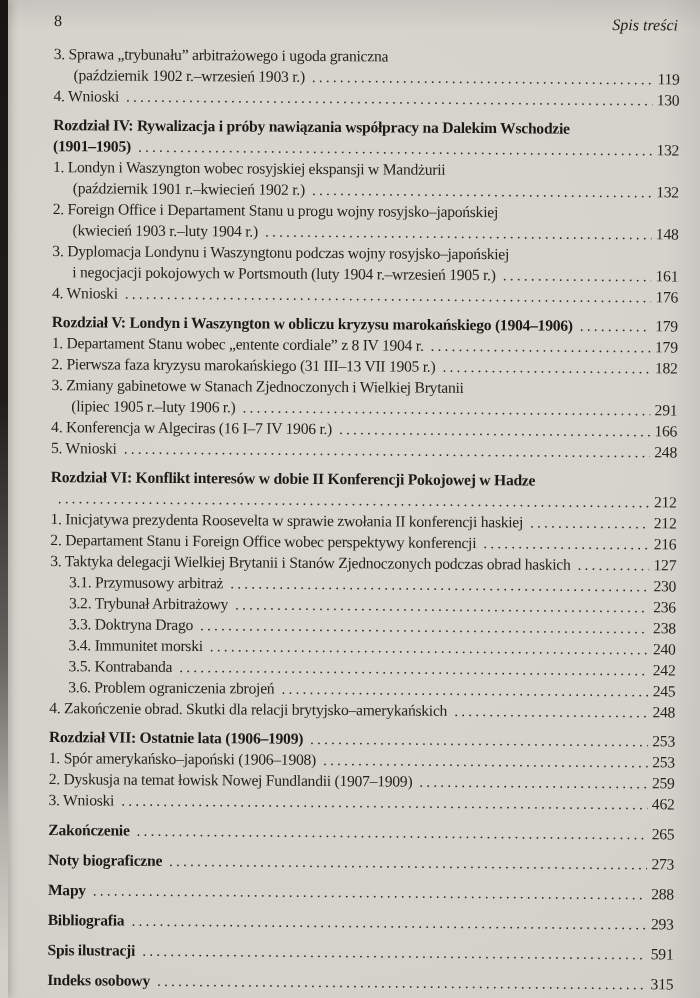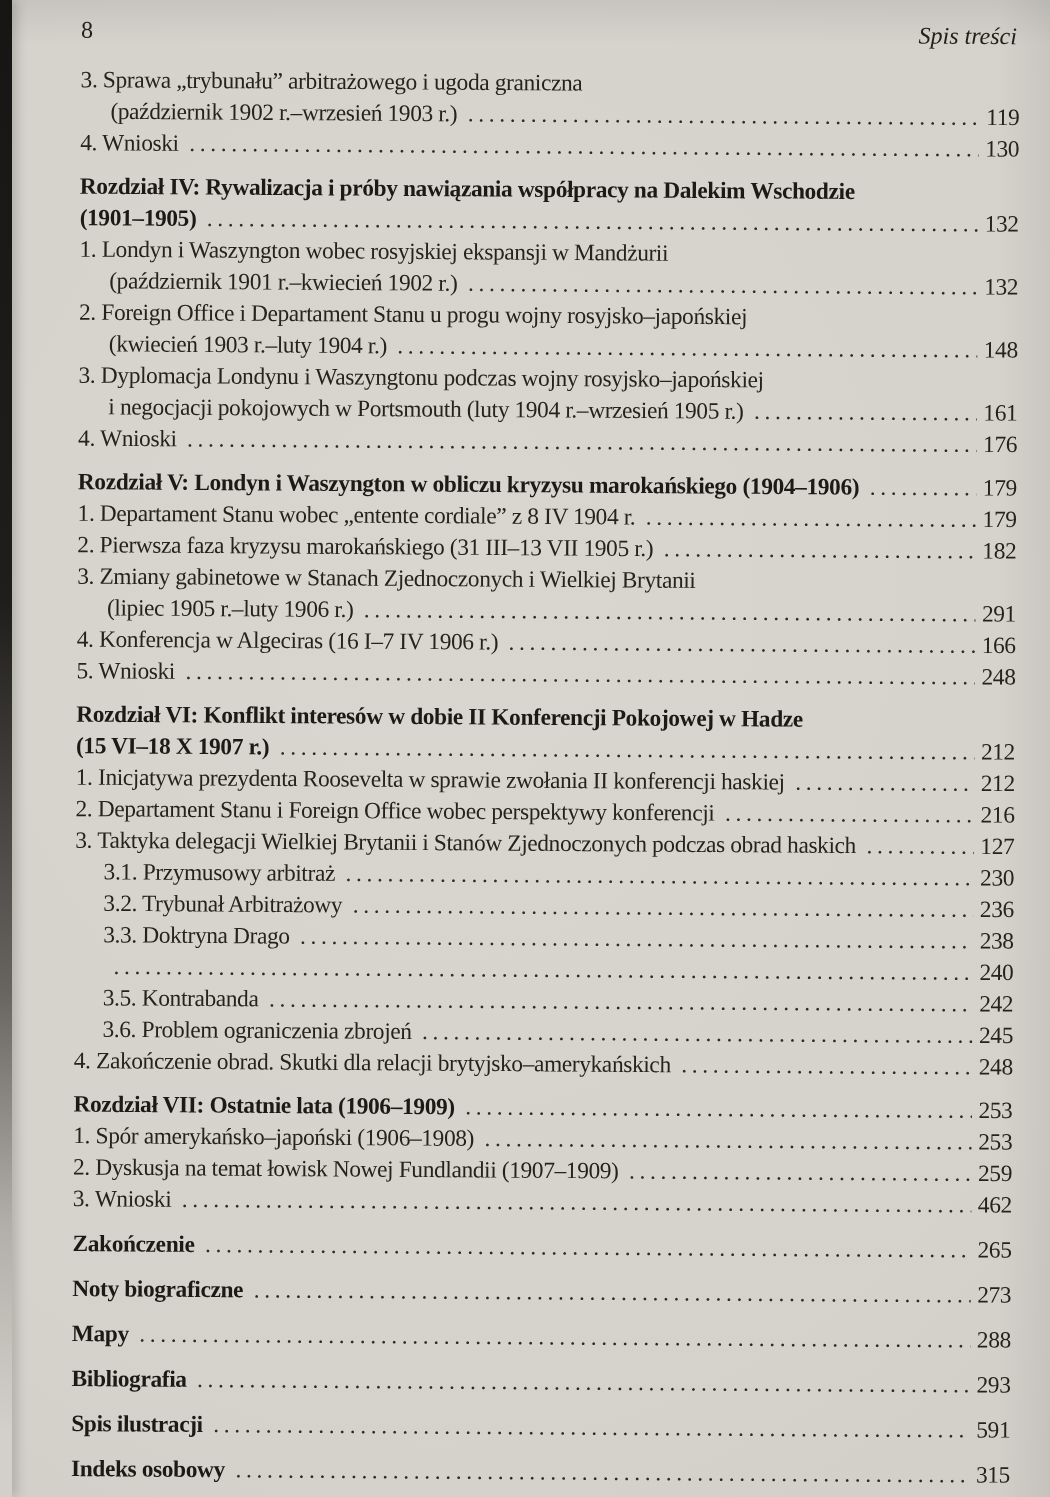--- a/index.html
+++ b/index.html
@@ -180,21 +180,20 @@
         </div>
         <div class="row entry">
           <span class="t">5. Wnioski</span>
           <span class="leader">..........................................................................................................................................................................</span>
           <span class="pg">248</span>
         </div>
         <div class="row chapter gap">
           <span class="t">Rozdział VI: Konflikt interesów w dobie II Konferencji Pokojowej w Hadze</span>
         </div>
         <div class="row chapter">
-          <span class="t">(15 VI–18 X 1907 r.)</span>
           <span class="leader">..........................................................................................................................................................................</span>
           <span class="pg">212</span>
         </div>
         <div class="row entry">
           <span class="t">1. Inicjatywa prezydenta Roosevelta w sprawie zwołania II konferencji haskiej</span>
           <span class="leader">..........................................................................................................................................................................</span>
           <span class="pg">212</span>
         </div>
         <div class="row entry">
           <span class="t">2. Departament Stanu i Foreign Office wobec perspektywy konferencji</span>
@@ -215,20 +214,21 @@
           <span class="t">3.2. Trybunał Arbitrażowy</span>
           <span class="leader">..........................................................................................................................................................................</span>
           <span class="pg">236</span>
         </div>
         <div class="row sub">
           <span class="t">3.3. Doktryna Drago</span>
           <span class="leader">..........................................................................................................................................................................</span>
           <span class="pg">238</span>
         </div>
         <div class="row sub">
+          <span class="t">3.4. Immunitet morski</span>
           <span class="leader">..........................................................................................................................................................................</span>
           <span class="pg">240</span>
         </div>
         <div class="row sub">
           <span class="t">3.5. Kontrabanda</span>
           <span class="leader">..........................................................................................................................................................................</span>
           <span class="pg">242</span>
         </div>
         <div class="row sub">
           <span class="t">3.6. Problem ograniczenia zbrojeń</span>

